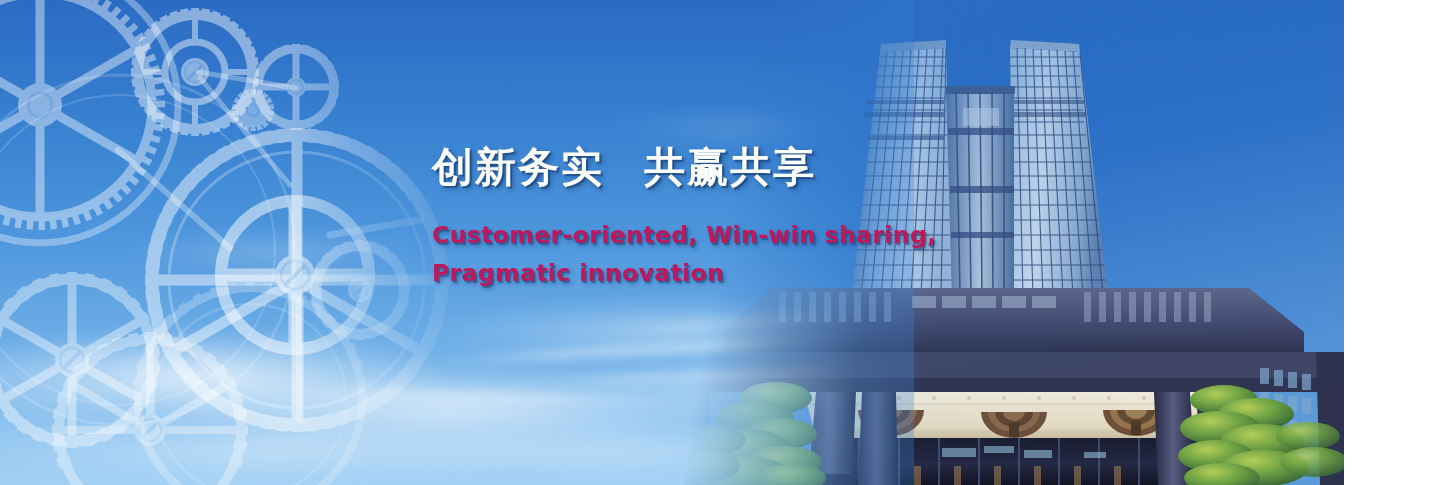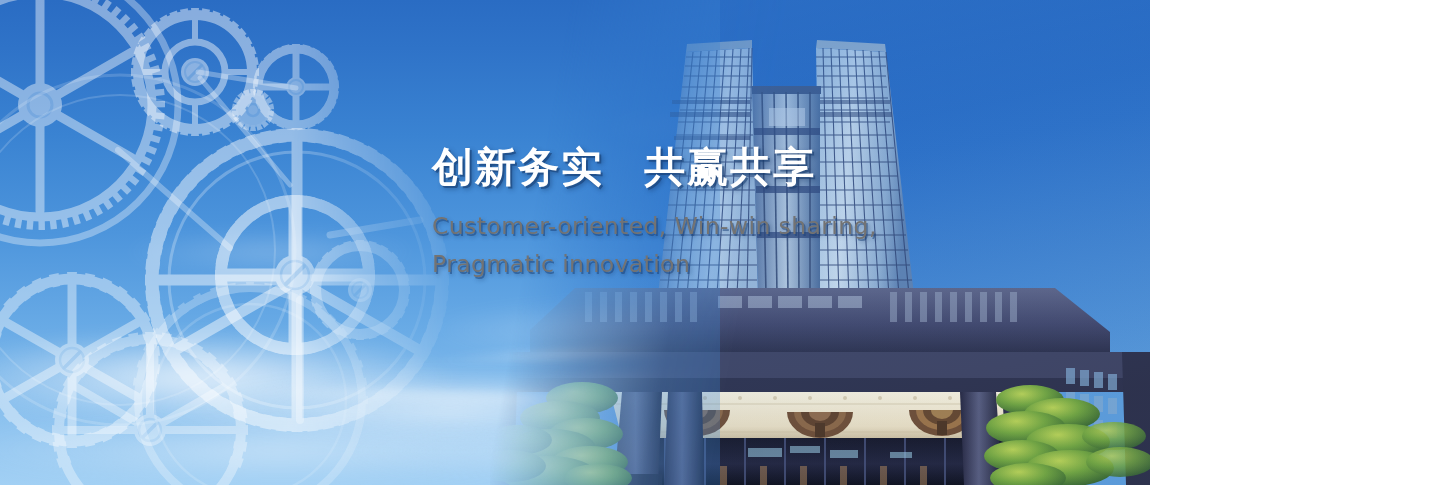--- a/index.html
+++ b/index.html
@@ -8,21 +8,21 @@
     padding: 0;
     background: #ffffff;
   }
   body {
     font-family: "Liberation Sans", sans-serif;
   }
 
   
   #banner {
     position: relative;
-    width: 1150px;
+    width: 1344px;
     height: 485px;
     overflow: hidden;
     user-select: none;
   }
 
   
   .sky-base {
     position: absolute;
     inset: 0;
     background:
@@ -117,24 +117,24 @@
     font-weight: bold;
     font-size: 41px;
     line-height: 54px;
     letter-spacing: 2px;
     text-shadow:
        2px 2px 0 rgba(22,58,110,.55),
        3px 3px 5px rgba(14,44,92,.45);
     white-space: pre;
   }
   .subline {
-    margin-top: 13px;
-    color: #737373;
+    margin-top: 22px;
+    color: #be185d;
     font-family: "DejaVu Sans", "Liberation Sans", sans-serif;
-    font-weight: 400;
+    font-weight: 700;
     font-size: 23.5px;
     line-height: 38px;
     letter-spacing: .4px;
     text-shadow:
        1.5px 1.5px 0 rgba(26,64,118,.5),
        2.5px 2.5px 4px rgba(14,44,92,.4);
     white-space: pre-line;
   }
 </style>
 </head>

